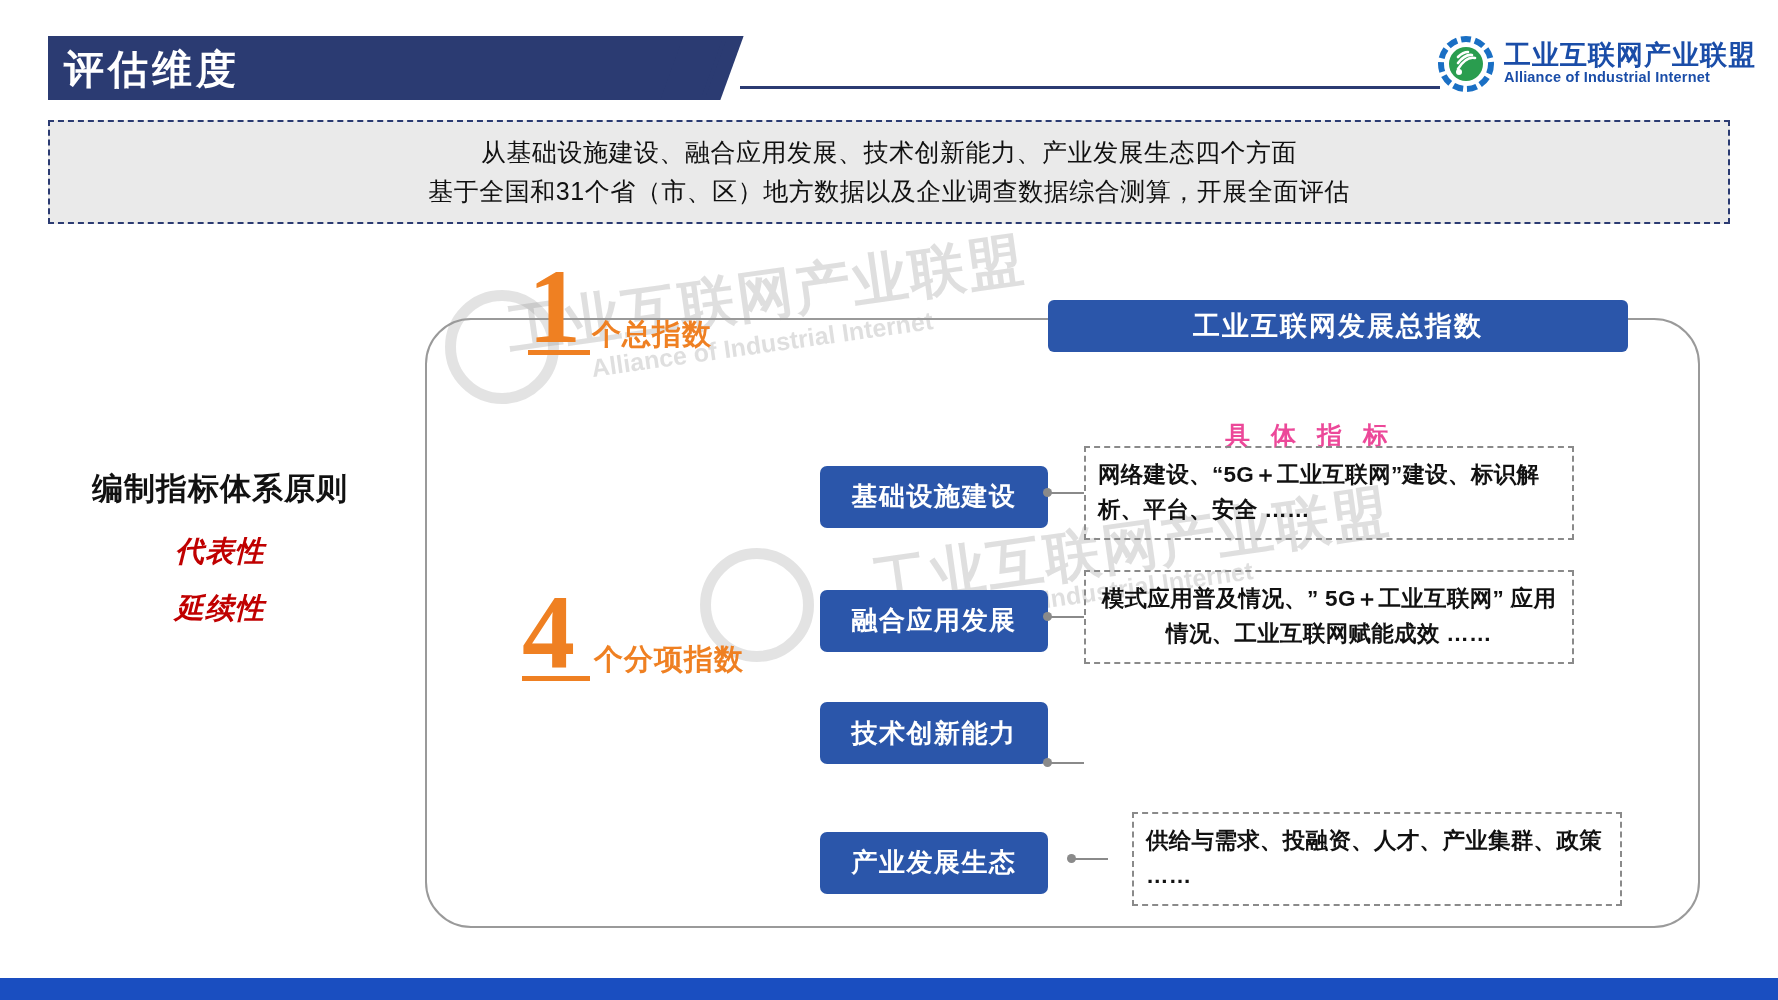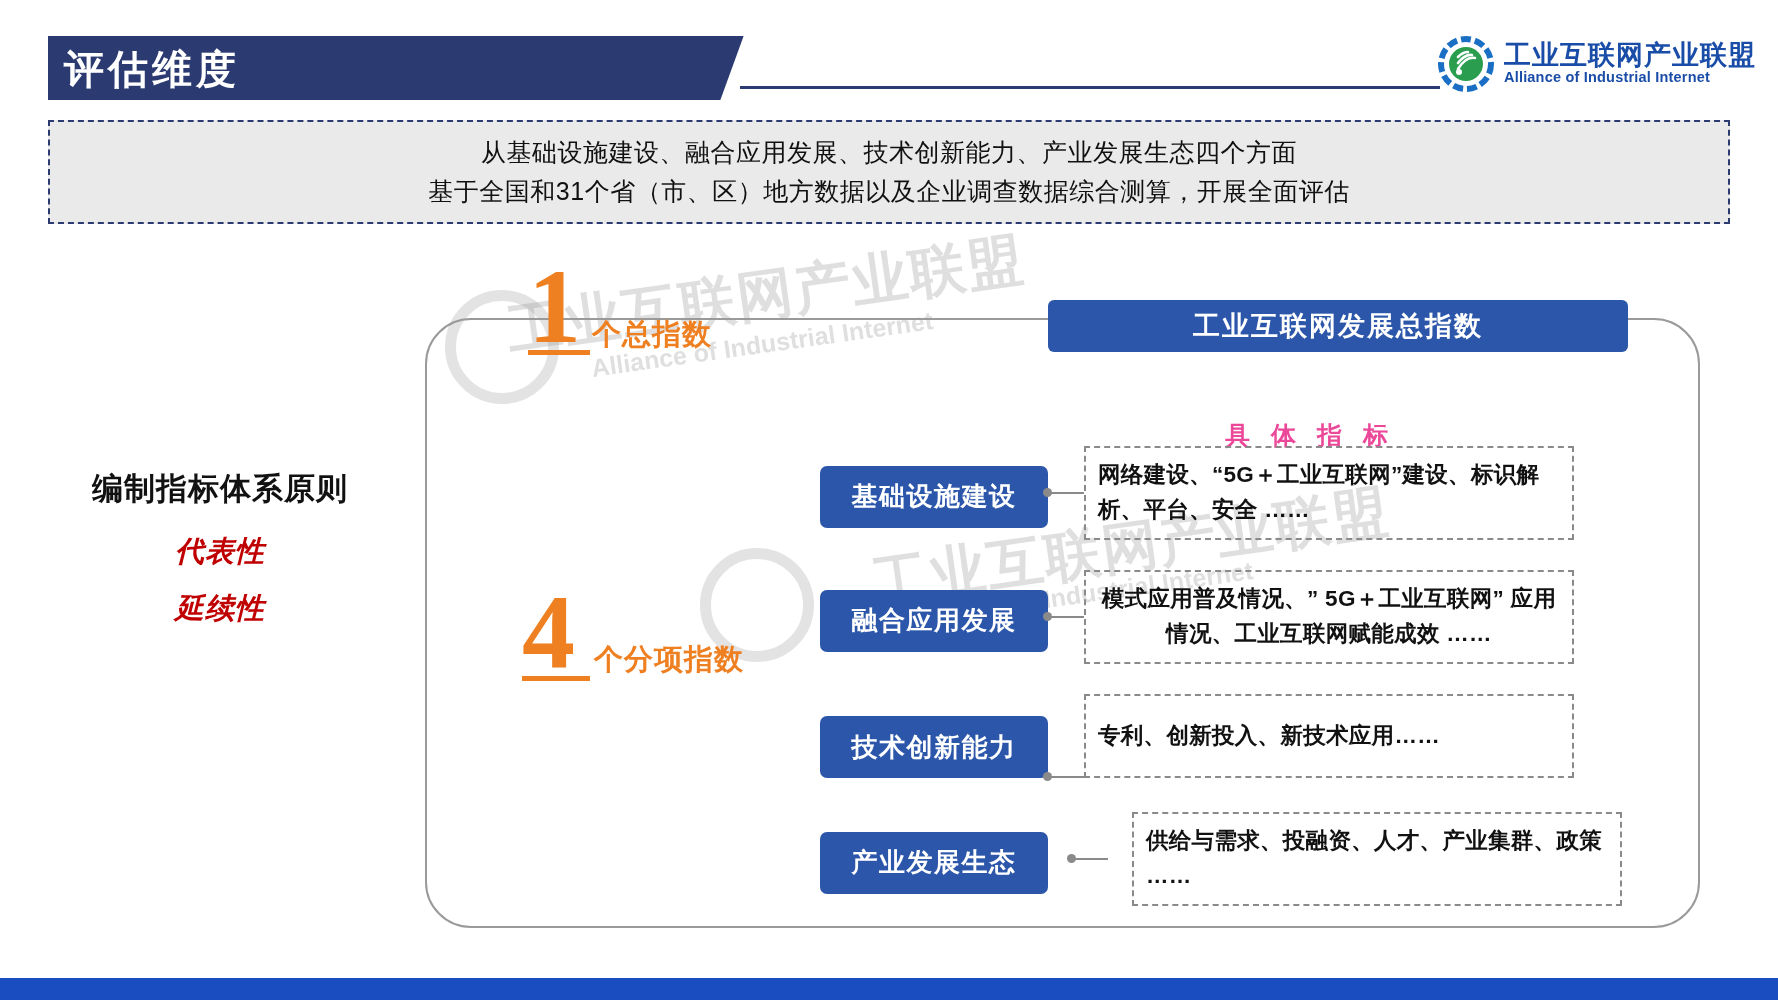--- a/index.html
+++ b/index.html
@@ -363,21 +363,20 @@
 
 <div class="dim-row" id="row-1">
   <div class="dim-pill">融合应用发展</div>
   <div class="connector"></div>
   <div class="dim-desc">模式应用普及情况、” 5G＋工业互联网” 应用情况、工业互联网赋能成效 ……</div>
 </div>
 
 <div class="dim-row" id="row-2">
   <div class="dim-pill">技术创新能力</div>
   <div class="connector"></div>
-  <div class="dim-desc">专利、创新投入、新技术应用……</div>
 </div>
 
 <div class="dim-row" id="row-3">
   <div class="dim-pill">产业发展生态</div>
   <div class="connector"></div>
   <div class="dim-desc">供给与需求、投融资、人才、产业集群、政策 ……</div>
 </div>
 
 <div class="footer-bar"></div>
 

